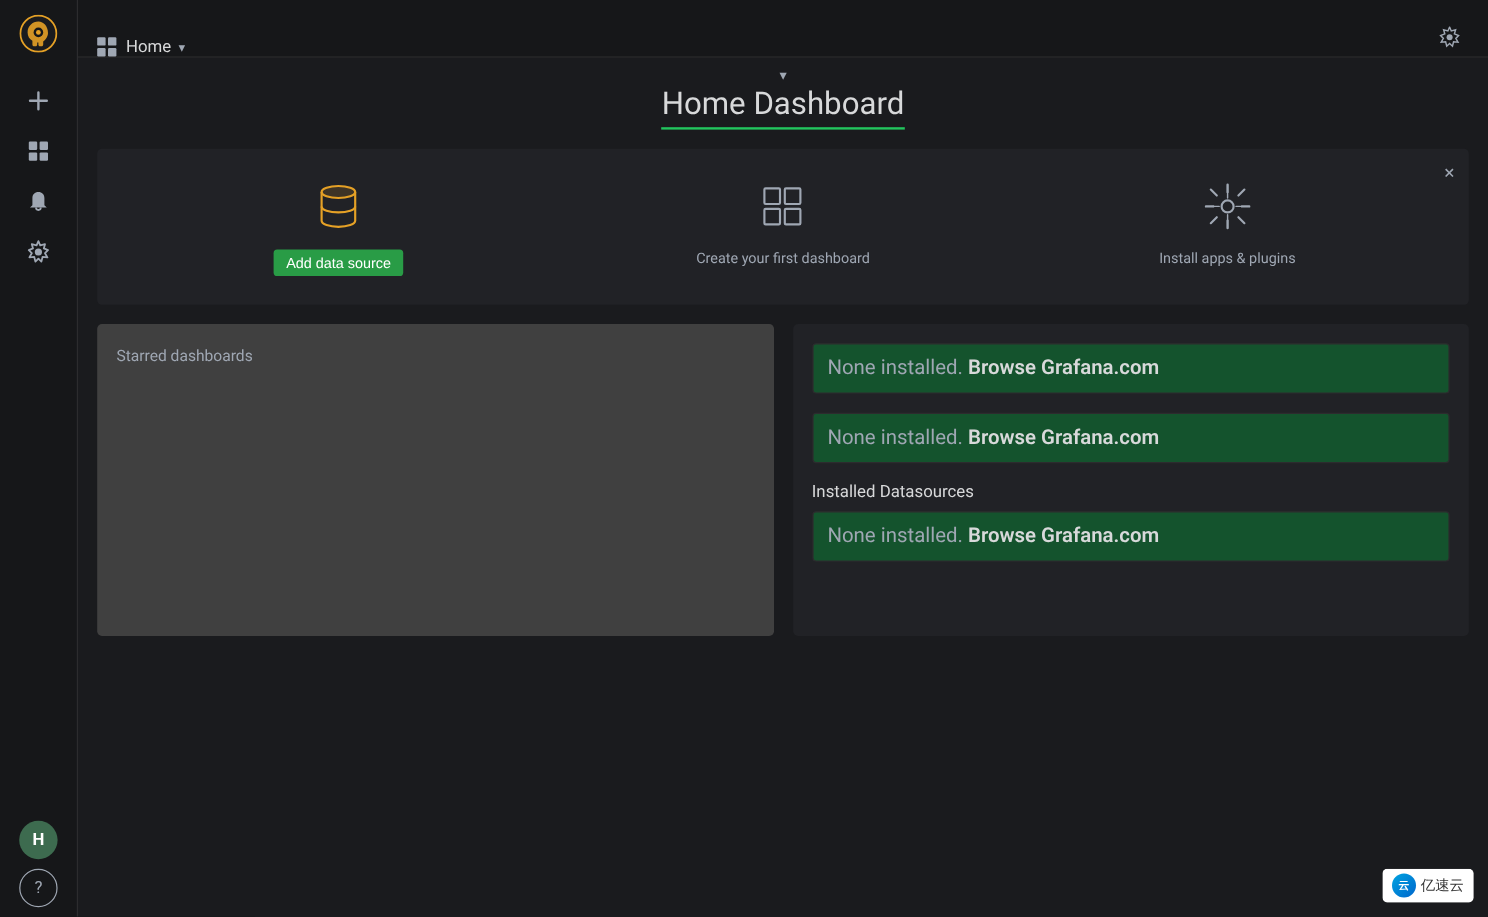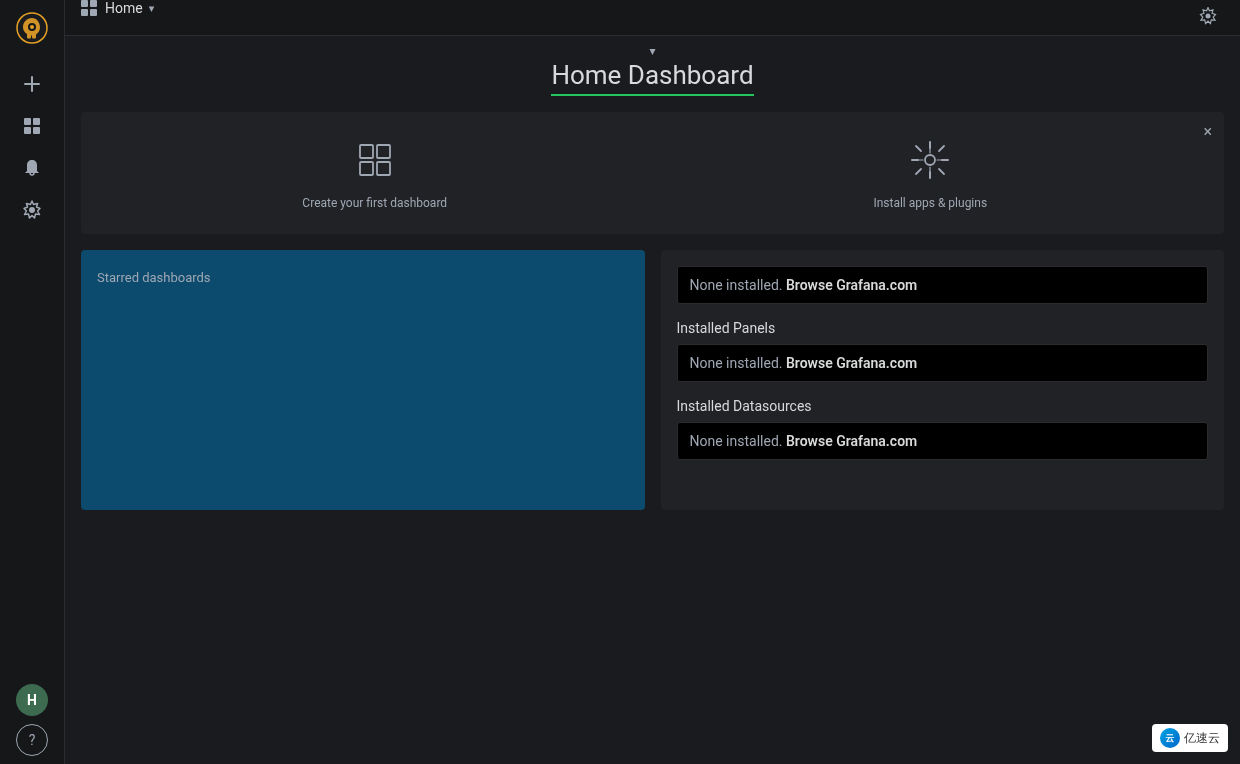--- a/index.html
+++ b/index.html
@@ -86,25 +86,25 @@
     .main {
       flex: 1;
       display: flex;
       flex-direction: column;
       overflow: hidden;
       background: #1a1b1e;
     }
 
     
     .topbar {
-      height: 36px;
+      height: 48px;
       background: #161719;
       border-bottom: 1px solid #2c2c2e;
       display: flex;
-      align-items: flex-start;
+      align-items: flex-end;
       padding: 0 16px;
       flex-shrink: 0;
     }
     .topbar-grid-icon {
       display: grid;
       grid-template-columns: 1fr 1fr;
       gap: 2px;
       width: 16px;
       height: 16px;
       margin-right: 8px;
@@ -221,21 +221,21 @@
     }
 
     
     .bottom-panels {
       display: flex;
       gap: 16px;
       margin: 0 16px;
     }
     .left-panel {
       flex: 1;
-      background: #0c4a6e;
+      background: #404040;
       border-radius: 4px;
       padding: 16px;
       min-height: 260px;
     }
     .right-panel {
       flex: 1;
       background: #212226;
       border-radius: 4px;
       padding: 16px;
     }
@@ -253,25 +253,25 @@
     .installed-section {
       margin-bottom: 16px;
     }
     .installed-title {
       font-size: 14px;
       color: #d8d9da;
       margin-bottom: 8px;
       font-weight: 400;
     }
     .installed-box {
-      background: #000000;
+      background: #14532d;
       border: 1px solid #2c2c2e;
       border-radius: 3px;
       padding: 10px 12px;
-      font-size: 14px;
+      font-size: 17px;
       color: #9fa7b3;
     }
     .installed-box a {
       color: #d8d9da;
       font-weight: 600;
       text-decoration: none;
       cursor: pointer;
     }
 
     
@@ -383,20 +383,31 @@
     <div class="dashboard-header">
       <div class="collapse-btn">▾</div>
       <h1 class="dashboard-title">Home Dashboard</h1>
     </div>
 
     <div class="setup-card">
       <div class="close-btn">×</div>
       <div class="steps">
 
 
+        <div class="step">
+          <div class="step-icon">
+            <svg width="44" height="44" viewBox="0 0 44 44">
+              <ellipse cx="22" cy="10" rx="14" ry="5" fill="none" stroke="#e5a126" stroke-width="1.8"></ellipse>
+              <path d="M8 10 L8 22 C8 24.8 14.3 27 22 27 C29.7 27 36 24.8 36 22 L36 10" fill="none" stroke="#e5a126" stroke-width="1.8"></path>
+              <path d="M8 22 L8 34 C8 36.8 14.3 39 22 39 C29.7 39 36 36.8 36 34 L36 22" fill="none" stroke="#e5a126" stroke-width="1.8"></path>
+              <ellipse cx="22" cy="10" rx="14" ry="5" fill="#e5a126" opacity="0.15"></ellipse>
+            </svg>
+          </div>
+          <button class="add-data-btn">Add data source</button>
+        </div>
 
         <div class="step">
           <div class="step-icon">
             <svg width="44" height="44" viewBox="0 0 44 44">
               <rect x="7" y="7" width="13" height="13" rx="1" fill="none" stroke="#9fa7b3" stroke-width="1.8"></rect>
               <rect x="24" y="7" width="13" height="13" rx="1" fill="none" stroke="#9fa7b3" stroke-width="1.8"></rect>
               <rect x="7" y="24" width="13" height="13" rx="1" fill="none" stroke="#9fa7b3" stroke-width="1.8"></rect>
               <rect x="24" y="24" width="13" height="13" rx="1" fill="none" stroke="#9fa7b3" stroke-width="1.8"></rect>
             </svg>
           </div>
@@ -430,21 +441,20 @@
       <div class="right-panel">
 
         <div class="installed-section">
           <div class="installed-box">
             <span>None installed.</span>
             <a>Browse Grafana.com</a>
           </div>
         </div>
 
         <div class="installed-section">
-          <div class="installed-title">Installed Panels</div>
           <div class="installed-box">
             <span>None installed.</span>
             <a>Browse Grafana.com</a>
           </div>
         </div>
 
         <div class="installed-section">
           <div class="installed-title">Installed Datasources</div>
           <div class="installed-box">
             <span>None installed.</span>

